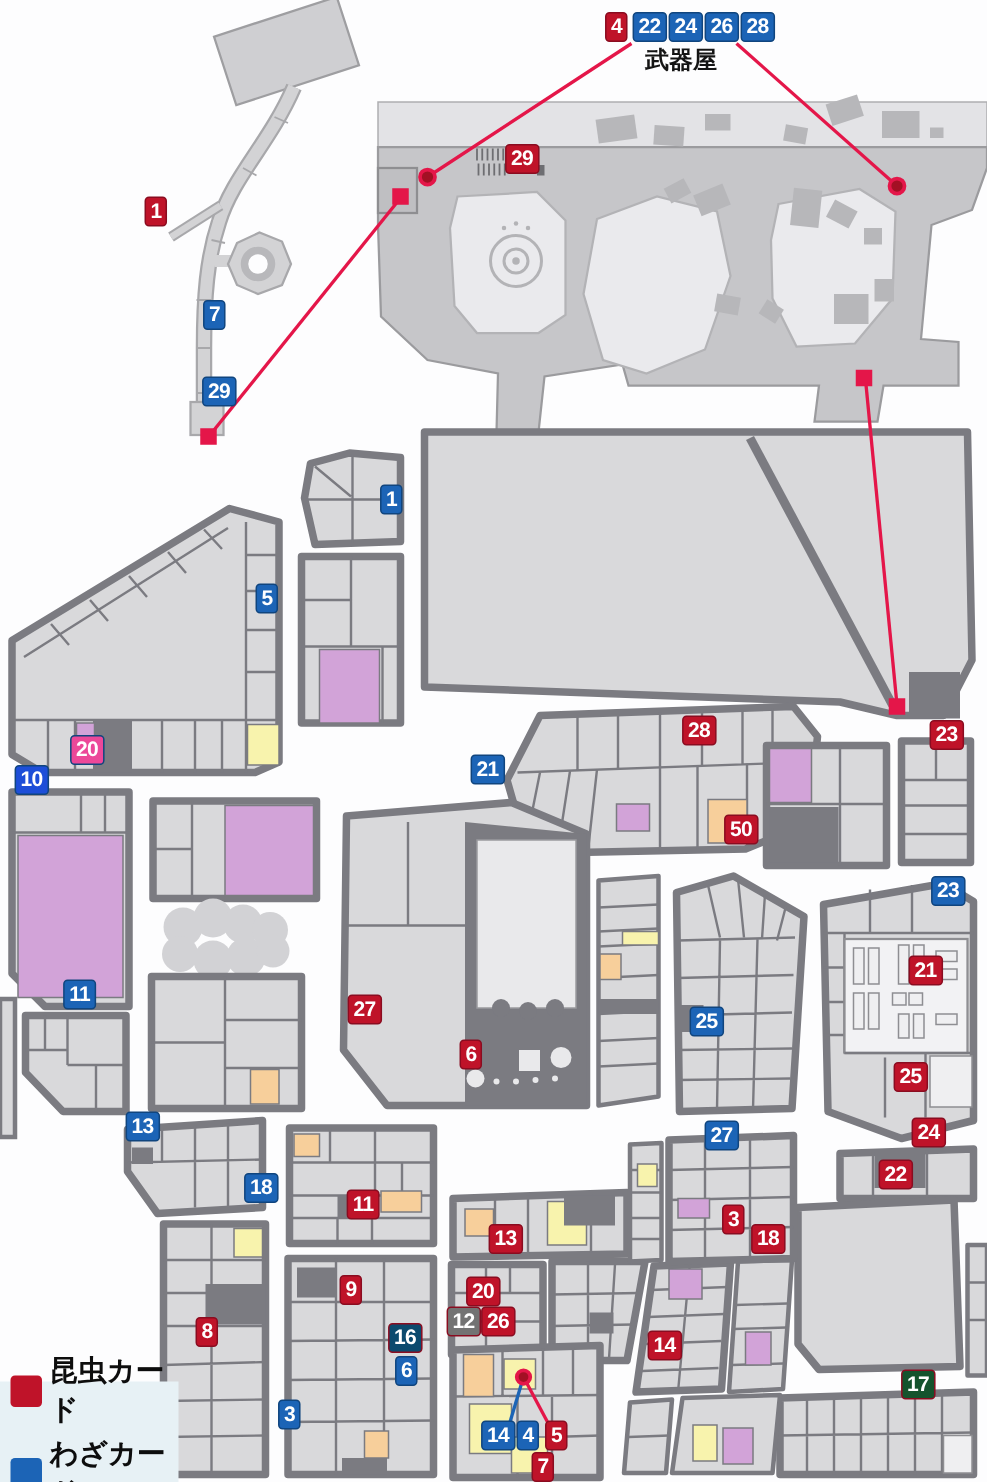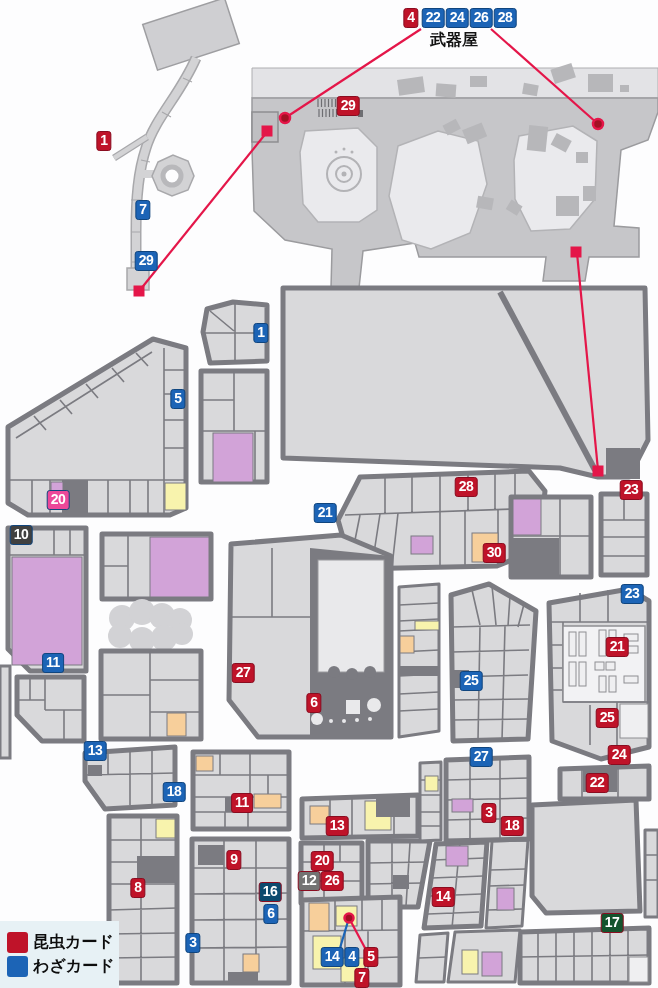--- a/index.html
+++ b/index.html
@@ -14,21 +14,21 @@
           letter-spacing:-0.5px;}
   .marker.insect{border-color:#8a0c20;}
   .marker.waza{border-color:#10457e;}
   .shop-label{position:absolute;left:408px;top:30px;width:92px;text-align:center;
               font-weight:700;font-size:16px;color:#141414;}
   .legend{position:absolute;left:0;top:921px;width:119px;height:67px;background:#e7f1f5;
           display:flex;flex-direction:column;justify-content:center;gap:3px;
           padding:3px 0 3px 7px;box-sizing:border-box;}
   .legend-row{display:flex;align-items:center;gap:5px;}
   .swatch{width:21px;height:21px;border-radius:3px;flex:0 0 auto;}
-  .legend-label{font-weight:700;font-size:16px;color:#0d0d0d;}
+  .legend-label{font-weight:700;font-size:19px;color:#0d0d0d;}
   
   .blk{fill:#d9d9db;stroke:#7b7b81;stroke-width:5;stroke-linejoin:round;}
   .blk2{fill:#d9d9db;stroke:#7b7b81;stroke-width:3;stroke-linejoin:round;}
   .div{fill:none;stroke:#7b7b81;stroke-width:1.6;}
   .cp{fill:#d2a3d8;stroke:#7b7b81;stroke-width:1;}
   .cy{fill:#f8f3ad;stroke:#7b7b81;stroke-width:1;}
   .co{fill:#f7cf9b;stroke:#7b7b81;stroke-width:1;}
   .cd{fill:#7b7b81;stroke:none;}
   .cw{fill:#efeff1;stroke:#8e8e92;stroke-width:1;}
   .lawn{fill:#eaeaed;stroke:#b3b3b6;stroke-width:1.5;}
@@ -310,25 +310,25 @@
       <div class="marker waza" style="left: 146px; top: 261px; background: rgb(28, 100, 182);">29</div>
       <div class="marker insect" style="left: 411px; top: 18px; background: rgb(191, 19, 41);">4</div>
       <div class="marker waza" style="left: 433px; top: 18px; background: rgb(28, 100, 182);">22</div>
       <div class="marker waza" style="left: 457px; top: 18px; background: rgb(28, 100, 182);">24</div>
       <div class="marker waza" style="left: 481px; top: 18px; background: rgb(28, 100, 182);">26</div>
       <div class="marker waza" style="left: 505px; top: 18px; background: rgb(28, 100, 182);">28</div>
       <div class="marker insect" style="left: 348px; top: 106px; background: rgb(191, 19, 41);">29</div>
       <div class="marker waza" style="left: 261px; top: 333px; background: rgb(28, 100, 182);">1</div>
       <div class="marker waza" style="left: 178px; top: 399px; background: rgb(28, 100, 182);">5</div>
       <div class="marker waza" style="left: 58px; top: 500px; background: #ec4899;">20</div>
-      <div class="marker waza" style="left: 21px; top: 535px; background: #404040;">10</div>
+      <div class="marker waza" style="left: 21px; top: 520px; background: #1d4ed8;">10</div>
       <div class="marker waza" style="left: 325px; top: 513px; background: rgb(28, 100, 182);">21</div>
       <div class="marker insect" style="left: 466px; top: 487px; background: rgb(191, 19, 41);">28</div>
       <div class="marker insect" style="left: 631px; top: 490px; background: rgb(191, 19, 41);">23</div>
-      <div class="marker insect" style="left: 494px; top: 553px; background: rgb(191, 19, 41);">30</div>
+      <div class="marker insect" style="left: 494px; top: 553px; background: rgb(191, 19, 41);">50</div>
       <div class="marker waza" style="left: 632px; top: 594px; background: rgb(28, 100, 182);">23</div>
       <div class="marker waza" style="left: 53px; top: 663px; background: rgb(28, 100, 182);">11</div>
       <div class="marker insect" style="left: 243px; top: 673px; background: rgb(191, 19, 41);">27</div>
       <div class="marker insect" style="left: 617px; top: 647px; background: rgb(191, 19, 41);">21</div>
       <div class="marker waza" style="left: 471px; top: 681px; background: rgb(28, 100, 182);">25</div>
       <div class="marker insect" style="left: 314px; top: 703px; background: rgb(191, 19, 41);">6</div>
       <div class="marker insect" style="left: 607px; top: 718px; background: rgb(191, 19, 41);">25</div>
       <div class="marker waza" style="left: 95px; top: 751px; background: rgb(28, 100, 182);">13</div>
       <div class="marker insect" style="left: 619px; top: 755px; background: rgb(191, 19, 41);">24</div>
       <div class="marker waza" style="left: 481px; top: 757px; background: rgb(28, 100, 182);">27</div>

